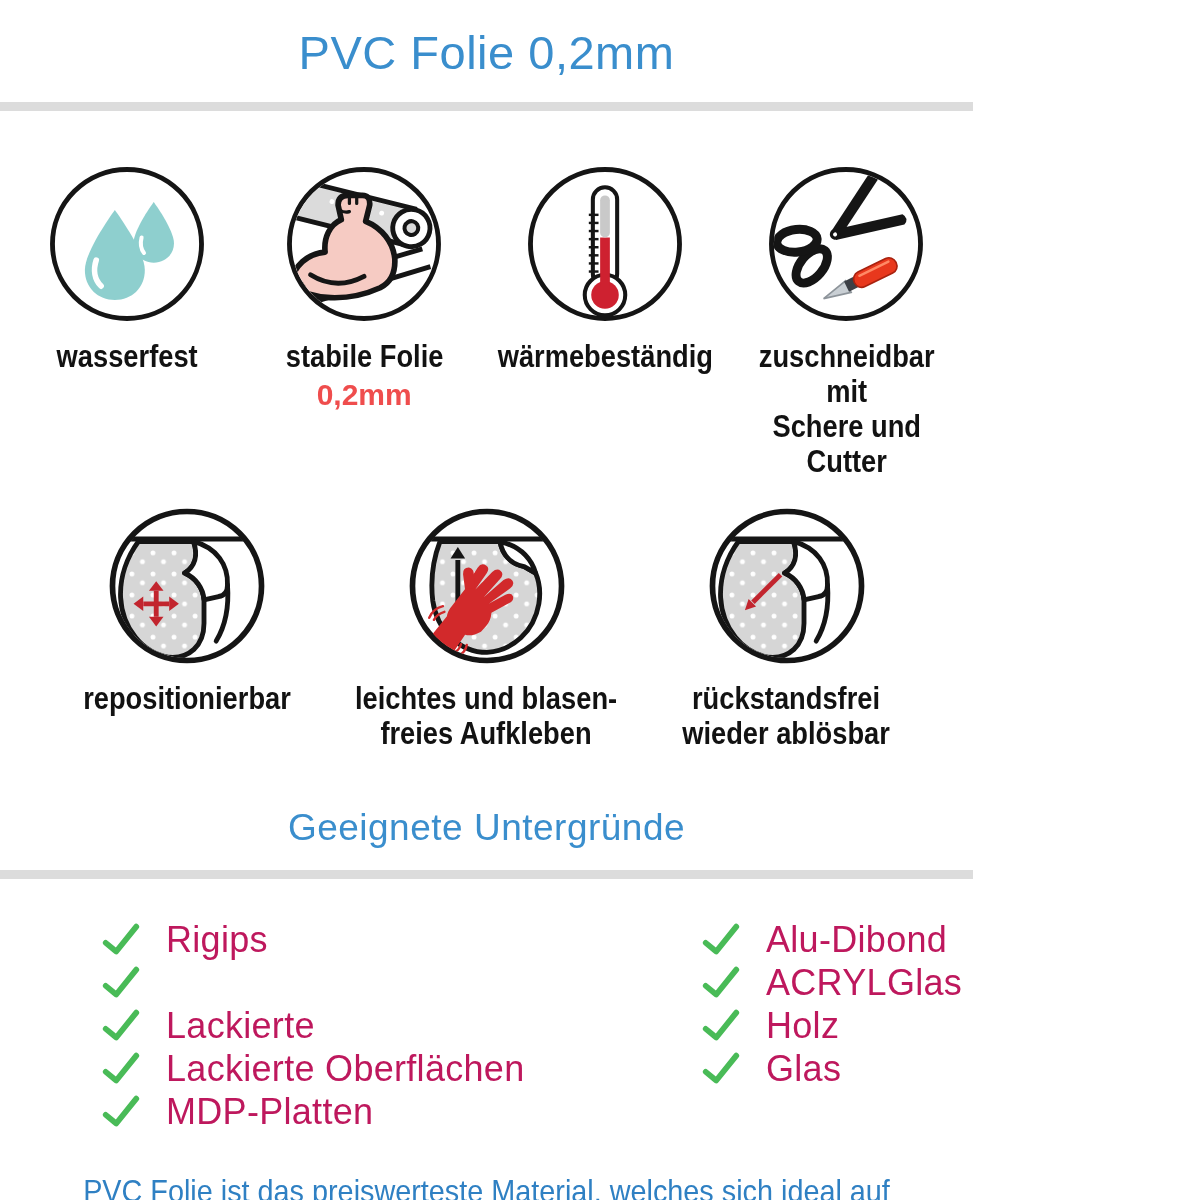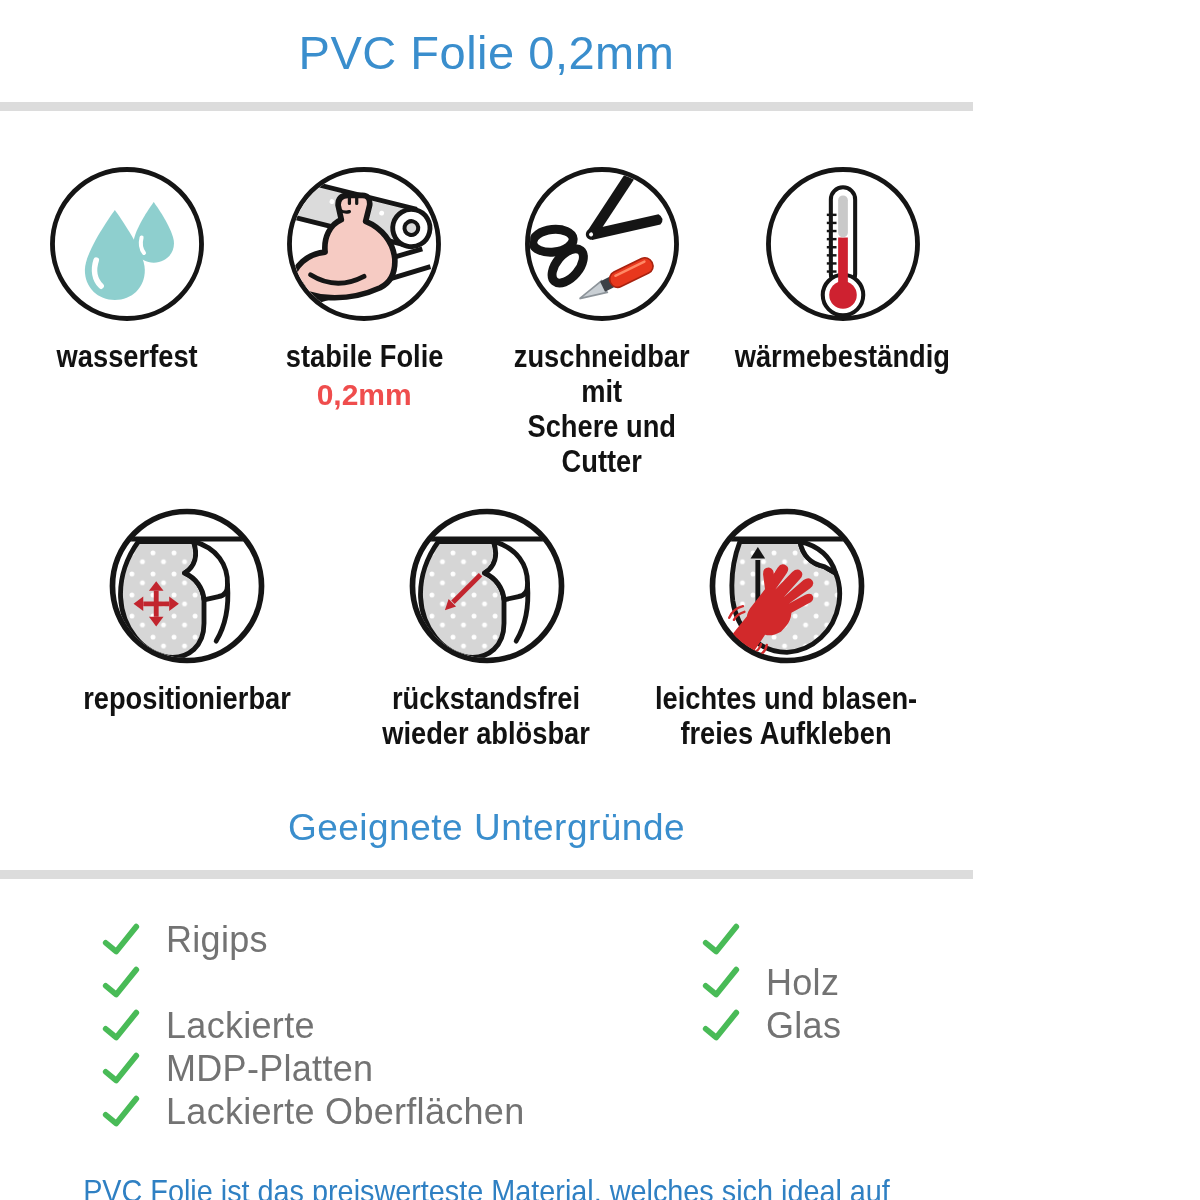--- a/index.html
+++ b/index.html
@@ -23,21 +23,21 @@
   .feature-sublabel{margin-top:4px;font-size:30px;color:#ef4d4d;}
 
   .subheading{margin:56px 0 0;text-align:center;font-size:37px;font-weight:500;
               color:#3a8ecd;letter-spacing:.5px;line-height:1.15;}
 
   .substrates{display:flex;margin-top:40px;padding-left:100px;}
   .sub-col{list-style:none;margin:0;padding:0;}
   .sub-col.left{width:600px;}
   .sub-item{display:flex;align-items:center;height:43px;gap:24px;}
   .check{width:42px;height:42px;flex:none;}
-  .sub-label{font-size:36px;color:#737373;letter-spacing:.3px;}
+  .sub-label{font-size:36px;color:#be185d;letter-spacing:.3px;}
 
   .footer-note{margin:36px 0 0;text-align:center;font-size:32px;color:#2f80c3;line-height:1.35;
                white-space:pre-line;transform:scaleX(.9);transform-origin:50% 0;}
 </style>
 </head>
 <body>
 
 <div class="page">
 
   <h1 class="title">PVC Folie 0,2mm</h1>
@@ -80,57 +80,20 @@
             <path d="M30 174 L182 128" stroke="#151515" stroke-width="6"></path>
             <path d="M8 150 C14 126 30 112 52 110 C50 92 58 76 72 70 L68 52 Q68 40 80 40 L98 40 Q108 40 107 52 L102 72 C122 80 136 98 138 118 C139 136 132 148 120 154 C80 172 34 170 8 150 Z" fill="#f6cbc3" stroke="#151515" stroke-width="7" stroke-linejoin="round"></path>
             <path d="M82 40 L82 50 M91 40 L91 50" stroke="#151515" stroke-width="4" stroke-linecap="round"></path>
             <path d="M70 58 Q76 62 82 60" stroke="#151515" stroke-width="4" fill="none" stroke-linecap="round"></path>
             <path d="M34 138 Q66 158 100 140" stroke="#151515" stroke-width="6" fill="none" stroke-linecap="round"></path>
           </g>
         </svg>
       </div>
       <div class="feature-label">stabile Folie</div>
       <div class="feature-sublabel">0,2mm</div>
-    </div>
-
-    <div class="feature">
-      <div class="icon-circle">
-        <svg viewBox="0 0 200 200">
-          <defs>
-              <clipPath id="clipCut">
-                <circle cx="100" cy="100" r="89"></circle>
-              </clipPath>
-            </defs>
-          <circle cx="100" cy="100" r="92" fill="#fff" stroke="#151515" stroke-width="6"></circle>
-          <g clip-path="url(#clipCut)">
-            <g transform="translate(0,-8) rotate(-26 120 150)">
-              <path d="M66 152 L100 144 L100 160 Z" fill="#c9cfd4" stroke="#8d949a" stroke-width="2"></path>
-              <rect x="98" y="144" width="13" height="14" fill="#3c4046"></rect>
-              <rect x="109" y="141" width="57" height="20" rx="9.5" fill="#e8381d" stroke="#a8220f" stroke-width="2"></rect>
-              <path d="M118 146 L158 146" stroke="#ff8a66" stroke-width="3" stroke-linecap="round"></path>
-            </g>
-            <g transform="translate(-8,-6)">
-              <g transform="rotate(-30 95 95)">
-                <g transform="rotate(-20 95 95)">
-                  <path d="M95 88 L180 78 Q188 84 181 91 L95 101 Z" fill="#151515"></path>
-                  <ellipse cx="47" cy="97" rx="25" ry="14" fill="none" stroke="#151515" stroke-width="11"></ellipse>
-                </g>
-                <g transform="rotate(24 95 95)">
-                  <path d="M95 88 L180 78 Q188 84 181 91 L95 101 Z" fill="#151515"></path>
-                  <ellipse cx="47" cy="97" rx="25" ry="14" fill="none" stroke="#151515" stroke-width="11"></ellipse>
-                </g>
-                <circle cx="95" cy="94" r="6.5" fill="#151515"></circle>
-                <circle cx="95" cy="94" r="2.5" fill="#fff"></circle>
-              </g>
-            </g>
-          </g>
-        </svg>
-      </div>
-      <div class="feature-label">zuschneidbar mit
-Schere und Cutter</div>
     </div>
 
     <div class="feature">
       <div class="icon-circle">
         <svg viewBox="0 0 200 200">
           <circle cx="100" cy="100" r="92" fill="#fff" stroke="#151515" stroke-width="6"></circle>
           <rect x="85" y="30" width="30" height="122" rx="15" fill="#fff" stroke="#151515" stroke-width="5"></rect>
           <circle cx="100" cy="163" r="25" fill="#fff" stroke="#151515" stroke-width="5"></circle>
           <circle cx="100" cy="163" r="17" fill="#ce2130"></circle>
           <rect x="94" y="92" width="12" height="60" fill="#ce2130"></rect>
@@ -142,20 +105,57 @@
             <path d="M80 94 L92 94"></path>
               <path d="M80 104 L92 104"></path>
               <path d="M80 114 L92 114"></path>
             <path d="M80 124 L92 124"></path>
               <path d="M80 134 L92 134"></path>
           </g>
         </svg>
       </div>
       <div class="feature-label">wärmebeständig</div>
     </div>
+
+    <div class="feature">
+      <div class="icon-circle">
+        <svg viewBox="0 0 200 200">
+          <defs>
+              <clipPath id="clipCut">
+                <circle cx="100" cy="100" r="89"></circle>
+              </clipPath>
+            </defs>
+          <circle cx="100" cy="100" r="92" fill="#fff" stroke="#151515" stroke-width="6"></circle>
+          <g clip-path="url(#clipCut)">
+            <g transform="translate(0,-8) rotate(-26 120 150)">
+              <path d="M66 152 L100 144 L100 160 Z" fill="#c9cfd4" stroke="#8d949a" stroke-width="2"></path>
+              <rect x="98" y="144" width="13" height="14" fill="#3c4046"></rect>
+              <rect x="109" y="141" width="57" height="20" rx="9.5" fill="#e8381d" stroke="#a8220f" stroke-width="2"></rect>
+              <path d="M118 146 L158 146" stroke="#ff8a66" stroke-width="3" stroke-linecap="round"></path>
+            </g>
+            <g transform="translate(-8,-6)">
+              <g transform="rotate(-30 95 95)">
+                <g transform="rotate(-20 95 95)">
+                  <path d="M95 88 L180 78 Q188 84 181 91 L95 101 Z" fill="#151515"></path>
+                  <ellipse cx="47" cy="97" rx="25" ry="14" fill="none" stroke="#151515" stroke-width="11"></ellipse>
+                </g>
+                <g transform="rotate(24 95 95)">
+                  <path d="M95 88 L180 78 Q188 84 181 91 L95 101 Z" fill="#151515"></path>
+                  <ellipse cx="47" cy="97" rx="25" ry="14" fill="none" stroke="#151515" stroke-width="11"></ellipse>
+                </g>
+                <circle cx="95" cy="94" r="6.5" fill="#151515"></circle>
+                <circle cx="95" cy="94" r="2.5" fill="#fff"></circle>
+              </g>
+            </g>
+          </g>
+        </svg>
+      </div>
+      <div class="feature-label">zuschneidbar mit
+Schere und Cutter</div>
+    </div>
   </section>
 
   <section class="feature-row row2">
 
     <div class="feature">
       <div class="icon-circle">
         <svg viewBox="0 0 200 200">
           <defs>
             <clipPath id="clipA">
                 <circle cx="100" cy="100" r="89"></circle>
@@ -179,48 +179,20 @@
             <g fill="#c2252e">
               <polygon points="34,122 46,113 46,131"></polygon>
               <polygon points="90,122 78,113 78,131"></polygon>
               <polygon points="62,94 53,106 71,106"></polygon>
               <polygon points="62,150 53,138 71,138"></polygon>
             </g>
           </g>
         </svg>
       </div>
       <div class="feature-label">repositionierbar</div>
-    </div>
-
-    <div class="feature">
-      <div class="icon-circle">
-        <svg viewBox="0 0 200 200">
-          <defs>
-            <clipPath id="clipB">
-                <circle cx="100" cy="100" r="89"></circle>
-              </clipPath>
-            <pattern id="dotsB" width="26" height="26" patternUnits="userSpaceOnUse">
-              <rect width="26" height="26" fill="#d6d6d6"></rect>
-              <circle cx="6" cy="7" r="3" fill="#fff"></circle>
-                <circle cx="19" cy="18" r="3" fill="#fff"></circle>
-            </pattern>
-          </defs>
-          <circle cx="100" cy="100" r="92" fill="#fff" stroke="#151515" stroke-width="7"></circle>
-          <g clip-path="url(#clipB)">
-            <path d="M11 42 L189 42" stroke="#151515" stroke-width="6"></path>
-            <path d="M40 45 L108 45 C114 62 110 76 97 84 C111 90 120 103 121 117 L121 146 C121 174 102 190 78 188 C45 183 20 152 18 114 C17 89 26 64 40 45 Z" fill="url(#dotsB)" stroke="#151515" stroke-width="6" stroke-linejoin="round"></path>
-            <path d="M108 45 C137 53 151 74 150 99 C150 107 146 112 139 113 L121 117 C120 103 111 90 97 84 C110 76 114 62 108 45 Z" fill="#fff" stroke="#151515" stroke-width="6" stroke-linejoin="round"></path>
-            <path d="M150 99 C152 126 147 150 136 168" stroke="#151515" stroke-width="6" fill="none" stroke-linecap="round"></path>
-            <path d="M92 86 L58 120" stroke="#c2252e" stroke-width="6"></path>
-            <polygon points="48,130 61.8,125.4 52.6,116.2" fill="#c2252e"></polygon>
-          </g>
-        </svg>
-      </div>
-      <div class="feature-label">rückstandsfrei
-wieder ablösbar</div>
     </div>
 
     <div class="feature">
       <div class="icon-circle">
         <svg viewBox="0 0 200 200">
           <defs>
             <clipPath id="clipC">
                 <circle cx="100" cy="100" r="89"></circle>
               </clipPath>
             <pattern id="dotsC" width="26" height="26" patternUnits="userSpaceOnUse">
@@ -250,20 +222,48 @@
                 <path d="M28 46 Q33 54 29 64"></path>
                 <path d="M22 50 Q25 56 23 62"></path>
               </g>
             </g>
           </g>
         </svg>
       </div>
       <div class="feature-label">leichtes und blasen-
 freies Aufkleben</div>
     </div>
+
+    <div class="feature">
+      <div class="icon-circle">
+        <svg viewBox="0 0 200 200">
+          <defs>
+            <clipPath id="clipB">
+                <circle cx="100" cy="100" r="89"></circle>
+              </clipPath>
+            <pattern id="dotsB" width="26" height="26" patternUnits="userSpaceOnUse">
+              <rect width="26" height="26" fill="#d6d6d6"></rect>
+              <circle cx="6" cy="7" r="3" fill="#fff"></circle>
+                <circle cx="19" cy="18" r="3" fill="#fff"></circle>
+            </pattern>
+          </defs>
+          <circle cx="100" cy="100" r="92" fill="#fff" stroke="#151515" stroke-width="7"></circle>
+          <g clip-path="url(#clipB)">
+            <path d="M11 42 L189 42" stroke="#151515" stroke-width="6"></path>
+            <path d="M40 45 L108 45 C114 62 110 76 97 84 C111 90 120 103 121 117 L121 146 C121 174 102 190 78 188 C45 183 20 152 18 114 C17 89 26 64 40 45 Z" fill="url(#dotsB)" stroke="#151515" stroke-width="6" stroke-linejoin="round"></path>
+            <path d="M108 45 C137 53 151 74 150 99 C150 107 146 112 139 113 L121 117 C120 103 111 90 97 84 C110 76 114 62 108 45 Z" fill="#fff" stroke="#151515" stroke-width="6" stroke-linejoin="round"></path>
+            <path d="M150 99 C152 126 147 150 136 168" stroke="#151515" stroke-width="6" fill="none" stroke-linecap="round"></path>
+            <path d="M92 86 L58 120" stroke="#c2252e" stroke-width="6"></path>
+            <polygon points="48,130 61.8,125.4 52.6,116.2" fill="#c2252e"></polygon>
+          </g>
+        </svg>
+      </div>
+      <div class="feature-label">rückstandsfrei
+wieder ablösbar</div>
+    </div>
   </section>
 
   <h2 class="subheading">Geeignete Untergründe</h2>
   <div class="divider second"></div>
 
   <section class="substrates">
     <ul class="sub-col left">
       <li class="sub-item">
         <svg class="check" viewBox="0 0 44 44">
             <path d="M6 25 L17 34 L38 8" fill="none" stroke="#49bb57" stroke-width="6" stroke-linecap="round" stroke-linejoin="round"></path>
@@ -278,34 +278,41 @@
       <li class="sub-item">
         <svg class="check" viewBox="0 0 44 44">
             <path d="M6 25 L17 34 L38 8" fill="none" stroke="#49bb57" stroke-width="6" stroke-linecap="round" stroke-linejoin="round"></path>
           </svg>
         <span class="sub-label">Lackierte</span>
       </li>
       <li class="sub-item">
         <svg class="check" viewBox="0 0 44 44">
             <path d="M6 25 L17 34 L38 8" fill="none" stroke="#49bb57" stroke-width="6" stroke-linecap="round" stroke-linejoin="round"></path>
           </svg>
+        <span class="sub-label">Lackierte Oberflächen</span>
+      </li>
+      <li class="sub-item">
+        <svg class="check" viewBox="0 0 44 44">
+            <path d="M6 25 L17 34 L38 8" fill="none" stroke="#49bb57" stroke-width="6" stroke-linecap="round" stroke-linejoin="round"></path>
+          </svg>
         <span class="sub-label">MDP-Platten</span>
-      </li>
-      <li class="sub-item">
-        <svg class="check" viewBox="0 0 44 44">
-            <path d="M6 25 L17 34 L38 8" fill="none" stroke="#49bb57" stroke-width="6" stroke-linecap="round" stroke-linejoin="round"></path>
-          </svg>
-        <span class="sub-label">Lackierte Oberflächen</span>
       </li>
     </ul>
     <ul class="sub-col right">
       <li class="sub-item">
         <svg class="check" viewBox="0 0 44 44">
             <path d="M6 25 L17 34 L38 8" fill="none" stroke="#49bb57" stroke-width="6" stroke-linecap="round" stroke-linejoin="round"></path>
           </svg>
+        <span class="sub-label">Alu-Dibond</span>
+      </li>
+      <li class="sub-item">
+        <svg class="check" viewBox="0 0 44 44">
+            <path d="M6 25 L17 34 L38 8" fill="none" stroke="#49bb57" stroke-width="6" stroke-linecap="round" stroke-linejoin="round"></path>
+          </svg>
+        <span class="sub-label">ACRYLGlas</span>
       </li>
       <li class="sub-item">
         <svg class="check" viewBox="0 0 44 44">
             <path d="M6 25 L17 34 L38 8" fill="none" stroke="#49bb57" stroke-width="6" stroke-linecap="round" stroke-linejoin="round"></path>
           </svg>
         <span class="sub-label">Holz</span>
       </li>
       <li class="sub-item">
         <svg class="check" viewBox="0 0 44 44">
             <path d="M6 25 L17 34 L38 8" fill="none" stroke="#49bb57" stroke-width="6" stroke-linecap="round" stroke-linejoin="round"></path>

